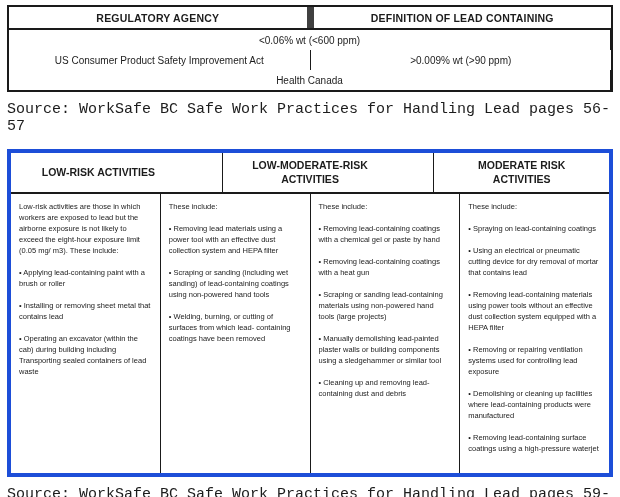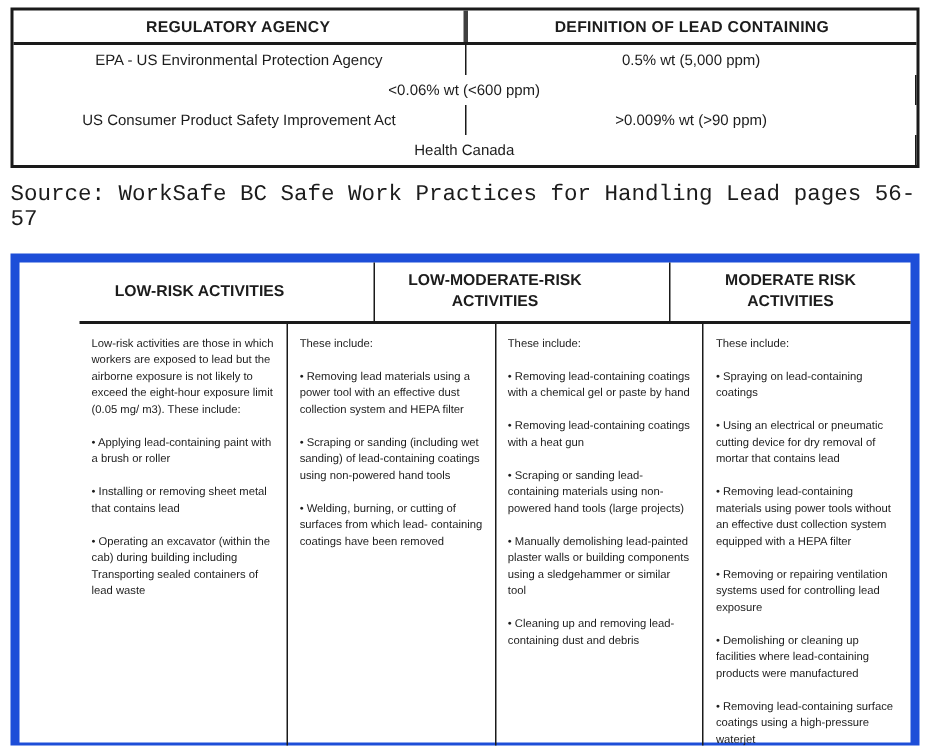--- a/index.html
+++ b/index.html
@@ -26,21 +26,21 @@
   .reg-header-row .hcell {
     flex: 1;
     height: 21px;
     display: flex;
     align-items: center;
     justify-content: center;
     font-size: 10.5px;
     font-weight: bold;
     letter-spacing: 0.2px;
   }
-  .reg-header-row .hcell:first-child { border-right: 3px solid #404040; }
+  .reg-header-row .hcell:first-child { border-right: 7px solid #404040; }
   .reg-row { display: flex; }
   .reg-row .cell {
     flex: 1;
     height: 20px;
     display: flex;
     align-items: center;
     justify-content: center;
     font-size: 10px;
   }
   .reg-row .cell:first-child { border-right: 1px solid #1a1a1a; }
@@ -48,26 +48,25 @@
   .source-note {
     font-size: 15px;
     margin: 9px 0 0 0;
     color: #1c1c1c;
     font-family: Liberation Mono, monospace;
   }
 
   
   .risk-table {
     margin-top: 14px;
-    border: 6px solid #1d4ed8;
+    border: 4px solid #1d4ed8;
     height: 320px;
     display: flex;
     flex-direction: column;
     background: #fff;
-    padding-left: 40px;
   }
   .risk-header-row {
     display: flex;
     border-bottom: 2px solid #1a1a1a;
   }
   .risk-header-row .hcell {
     flex: 1;
     text-align: center;
     font-size: 10.5px;
     font-weight: bold;
@@ -94,24 +93,20 @@
 </style>
 </head>
 <body>
 
 <div class="page">
 
   <div class="reg-table">
     <div class="reg-header-row">
       <div class="hcell">REGULATORY AGENCY</div>
       <div class="hcell">DEFINITION OF LEAD CONTAINING</div>
-    </div>
-    <div class="reg-row">
-      <div class="cell">EPA - US Environmental Protection Agency</div>
-      <div class="cell">0.5% wt (5,000 ppm)</div>
     </div>
     <div class="reg-row">
       <div class="cell">&lt;0.06% wt (&lt;600 ppm)</div>
     </div>
     <div class="reg-row">
       <div class="cell">US Consumer Product Safety Improvement Act</div>
       <div class="cell">&gt;0.009% wt (&gt;90 ppm)</div>
     </div>
     <div class="reg-row">
       <div class="cell">Health Canada</div>

